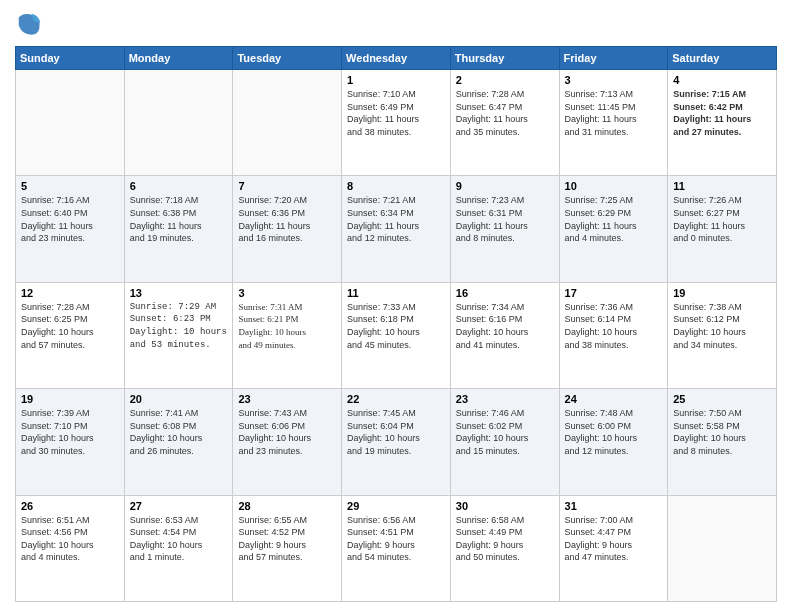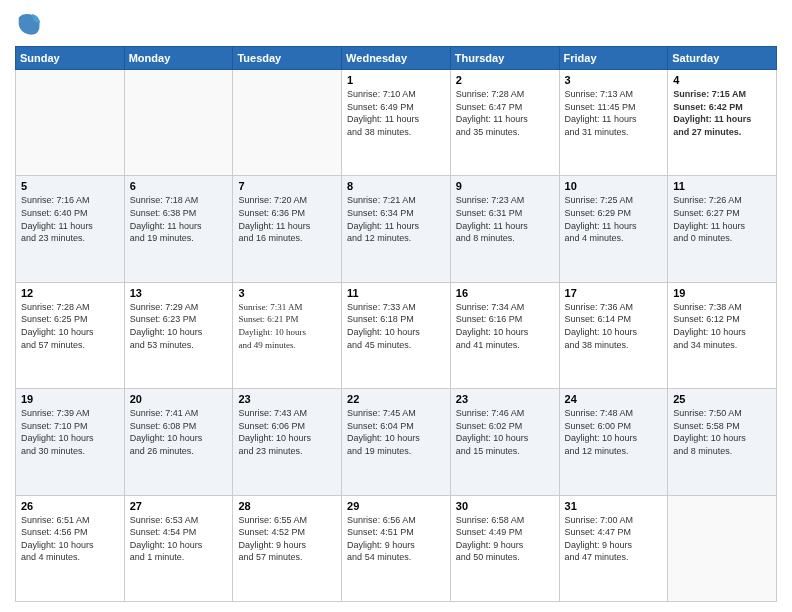--- a/index.html
+++ b/index.html
@@ -217,21 +217,21 @@
         <tr>
           <td>
             <span class="day-num">12</span>
             <div class="day-info" style="white-space: pre-line;">Sunrise: 7:28 AM
 Sunset: 6:25 PM
 Daylight: 10 hours
 and 57 minutes.</div>
           </td>
           <td>
             <span class="day-num">13</span>
-            <div class="day-info" style="white-space: pre-line;">Sunrise: 7:29 AM
+            <div class="day-info" style="white-space: pre-line; font-family: Liberation Mono, monospace;">Sunrise: 7:29 AM
 Sunset: 6:23 PM
 Daylight: 10 hours
 and 53 minutes.</div>
           </td>
           <td>
             <span class="day-num">3</span>
             <div class="day-info" style="white-space: pre-line; font-family: Liberation Serif, serif;">Sunrise: 7:31 AM
 Sunset: 6:21 PM
 Daylight: 10 hours
 and 49 minutes.</div>

